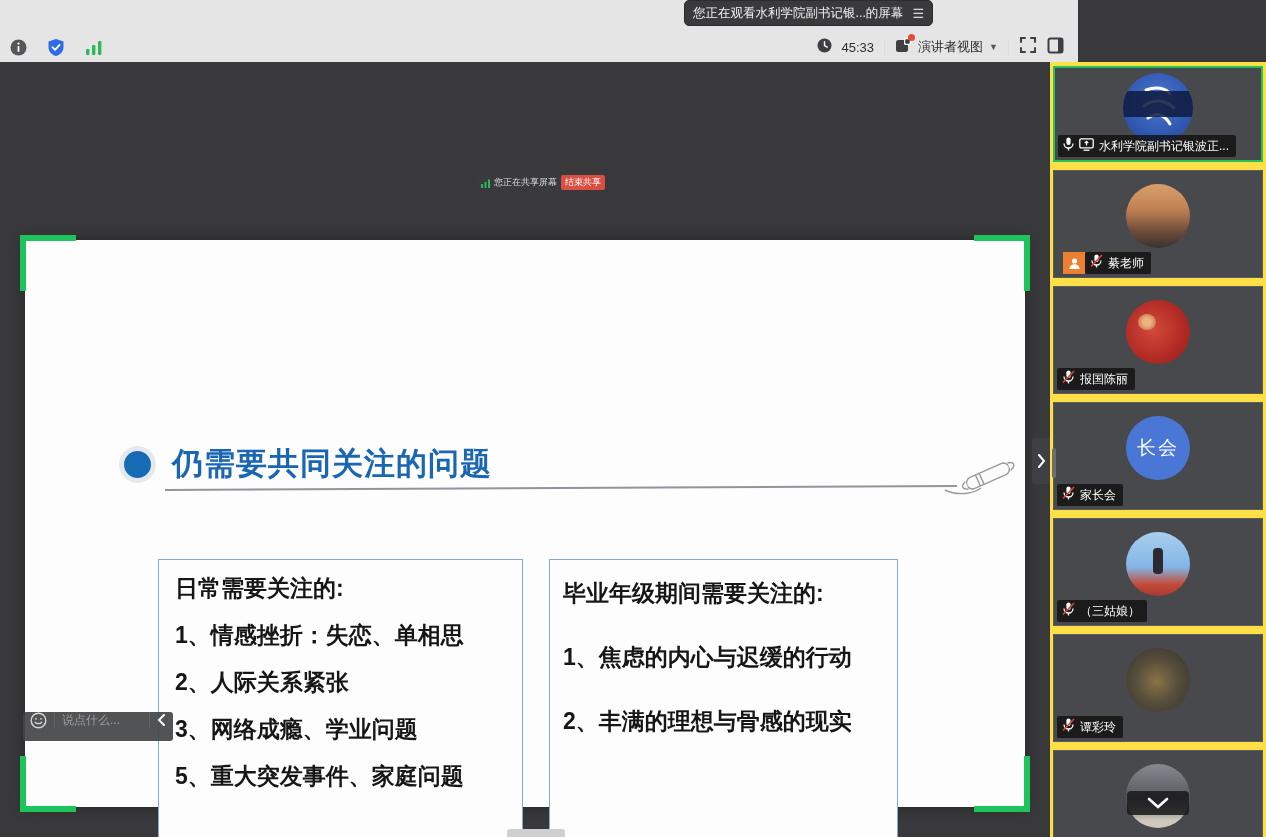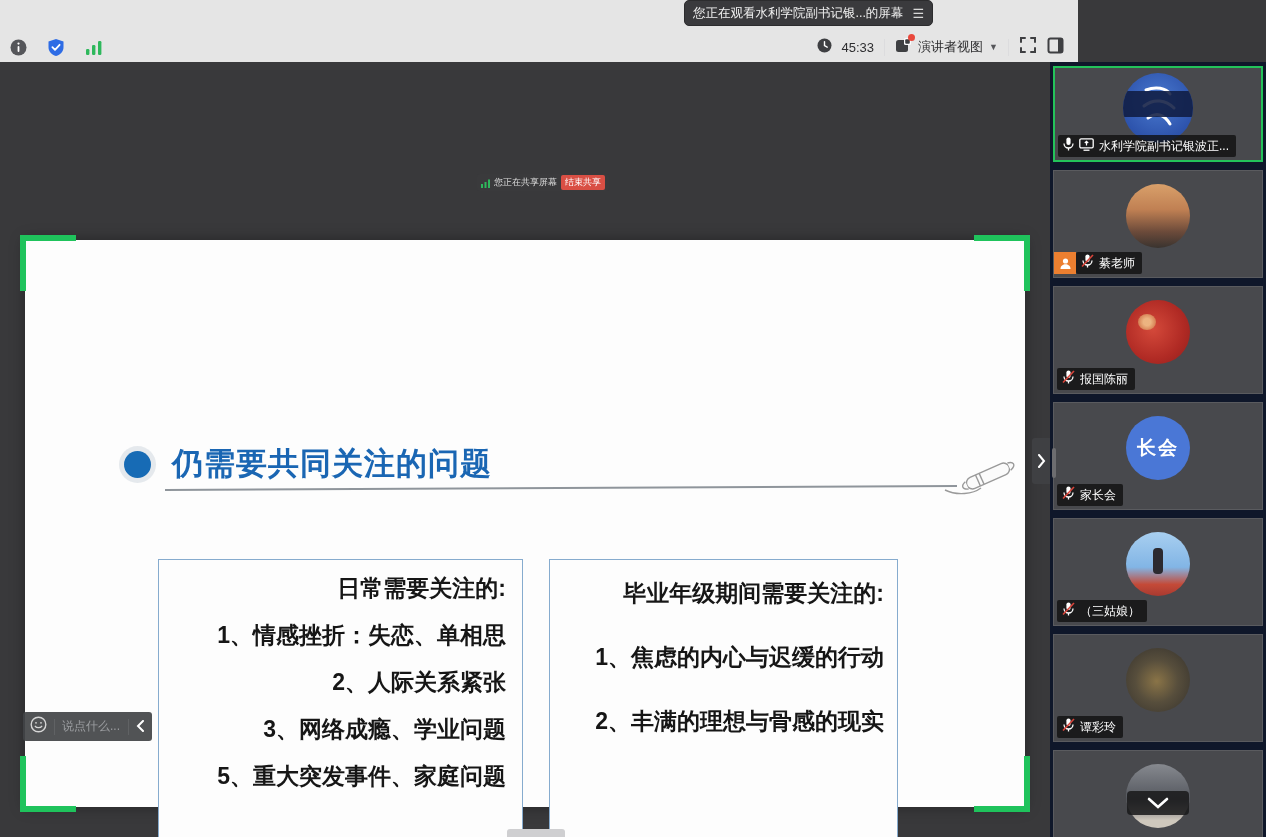--- a/index.html
+++ b/index.html
@@ -16,21 +16,21 @@
   .hdr-divider { width:1px; height:17px; background:#dcdcde; }
   .timer-text { font-size:13px; color:#2e2e30; }
   .viewmode { display:flex; align-items:center; gap:6px; cursor:pointer; }
   .viewmode-label { font-size:13px; color:#2e2e30; }
   .caret { font-size:9px; color:#55565a; }
   .menu-glyph { font-size:13px; color:#d8d8d8; }
   .layout-icon-wrap { position:relative; }
   .red-dot { position:absolute; right:-3px; top:-3px; width:7px; height:7px; border-radius:50%; background:#e9483c; }
 
   
-  .stage { position:absolute; left:0; top:62px; width:1050px; height:775px; background:#39393b;text-align:right; }
+  .stage { position:absolute; left:0; top:62px; width:1050px; height:775px; background:#39393b; }
 
   .slide { position:absolute; left:25px; top:178px; width:1000px; height:567px; background:#fdfdfd;
     box-shadow:0 0 14px rgba(0,0,0,.35); }
 
   .corner { position:absolute; width:56px; height:56px; z-index:4; }
   .corner.tl { left:20px; top:173px; border-left:6px solid #1fc35c; border-top:6px solid #1fc35c; }
   .corner.tr { left:974px; top:173px; border-right:6px solid #1fc35c; border-top:6px solid #1fc35c; }
   .corner.bl { left:20px; top:694px; border-left:6px solid #1fc35c; border-bottom:6px solid #1fc35c; }
   .corner.br { left:974px; top:694px; border-right:6px solid #1fc35c; border-bottom:6px solid #1fc35c; }
 
@@ -49,58 +49,58 @@
   .pen-svg { position:absolute; left:918px; top:204px; }
 
   .txt-box { position:absolute; border:1px solid #86abce; background:#fdfdfd; color:#161616; }
   .box-left  { left:133px; top:319px; width:365px; height:291px; padding:13px 16px 0 16px; }
   .box-right { left:524px; top:319px; width:349px; height:288px; padding:18px 13px 0 13px; }
   .box-heading { font-size:23px; font-weight:800; }
   .box-left  .box-item { font-size:23px; font-weight:800; margin-top:16px; white-space:nowrap; }
   .box-right .box-item { font-size:23px; font-weight:800; margin-top:33px; white-space:nowrap; }
 
   
-  .chat-bar { position:absolute; left:23px; top:712px; width:129px; height:29px; z-index:7;
-    background:rgba(66,68,70,.92); border-radius:3px; display:flex; align-items:center; padding:0 7px; gap:7px; }
+  .chat-bar { position:absolute; left:23px; top:712px; width:150px; height:29px; z-index:7;
+    background:rgba(66,68,70,.92); border-radius:3px; display:flex; padding:0 7px; gap:7px; }
   .chat-divider { width:1px; height:16px; background:#606264; }
   .chat-placeholder { font-size:12px; color:#9b9da0; white-space:nowrap; flex:1; }
 
   .bottom-hint { position:absolute; left:507px; top:829px; width:58px; height:8px; background:#cfcfd1;
     border-radius:3px 3px 0 0; }
 
   
-  .sidebar { position:absolute; left:1050px; top:62px; width:216px; height:775px; background:#0f172a; overflow:hidden; }
+  .sidebar { position:absolute; left:1050px; top:62px; width:216px; height:775px; background:#fde047; overflow:hidden; }
   .collapse-handle { position:absolute; left:1032px; top:438px; width:18px; height:46px; background:#3f4043;
     border-radius:3px 0 0 3px; display:flex; align-items:center; justify-content:center; cursor:pointer; z-index:6; }
   .side-scrollbar { position:absolute; left:1052px; top:448px; width:4px; height:30px; background:#6d6d70;
     border-radius:2px; z-index:7; }
 
   .tile { position:relative; margin:0 3px 8px 3px; width:210px; height:108px; background:#48494d;
     border:1px solid #5a5b5f; cursor:pointer; }
   .tile.first { margin-top:4px; height:96px; border:2px solid #23c35a; }
   .avatar { position:absolute; left:50%; top:42%; transform:translate(-50%,-50%); width:64px; height:64px;
     border-radius:50%; display:flex; align-items:center; justify-content:center; overflow:hidden; }
   .tile.first .avatar { width:70px; height:70px; top:44%; }
   .av-1 { background:radial-gradient(circle at 50% 40%, #4a7ad0 0%, #2d53ac 70%, #27489a 100%); }
   .av-1 .cal-overlay { position:absolute; left:-4px; top:18px; width:78px; height:26px; background:rgba(16,28,66,.88); border-radius:3px; }
   .av-2 { background:linear-gradient(180deg,#d9a06a 0%,#c08053 40%,#6b4a3a 75%,#39332f 100%); }
   .av-3 { background:radial-gradient(circle at 42% 45%, #d4493a 0%, #b02a24 60%, #8e1f1c 100%); }
   .av-3::after { content:""; position:absolute; left:12px; top:14px; width:18px; height:16px; border-radius:50%;
     background:radial-gradient(circle,#f0c089 30%,#d98a5a 70%); opacity:.9; }
   .av-4 { background:#4a77d6; }
-  .av-4 .av-text { color:#fff; font-size:19px; letter-spacing:2px;font-weight:bold; }
+  .av-4 .av-text { color:#fff; font-size:19px; letter-spacing:2px; }
   .av-5 { background:linear-gradient(180deg,#a8cff0 0%,#82b5e5 55%,#c44a38 82%,#a83a30 100%); }
   .av-5::after { content:""; position:absolute; left:27px; top:16px; width:10px; height:26px; background:#2c2a30; border-radius:4px; }
   .av-6 { background:radial-gradient(circle at 48% 52%, #8a7447 0%, #574e3c 45%, #33302c 100%); }
   .av-7 { background:linear-gradient(180deg,#86898f 0%,#55585f 55%,#cfc8bd 88%); }
 
   .tile-label { position:absolute; left:3px; bottom:3px; display:flex; align-items:center; gap:5px;
     background:rgba(14,14,14,.78); border-radius:2px; padding:2px 7px 2px 5px; max-width:200px; }
   .tile-label .p-name { color:#fff; font-size:12px; white-space:nowrap; overflow:hidden; text-overflow:ellipsis; }
-  .label-row { position:absolute; left:0; bottom:3px; display:flex; align-items:flex-end; }
+  .label-row { position:absolute; left:0; bottom:3px; display:flex; align-items:flex-end;padding-left:9px; }
   .host-badge { width:22px; height:22px; background:#ec7f30; display:flex; align-items:center; justify-content:center; flex:0 0 auto; }
   .label-row .tile-label { position:static; }
 
   .more-btn { position:absolute; left:50%; top:40px; transform:translateX(-50%); width:62px; height:24px;
     background:rgba(25,25,26,.85); border-radius:4px; display:flex; align-items:center; justify-content:center;
     cursor:pointer; z-index:3; }
 </style>
 </head>
 <body>
 

